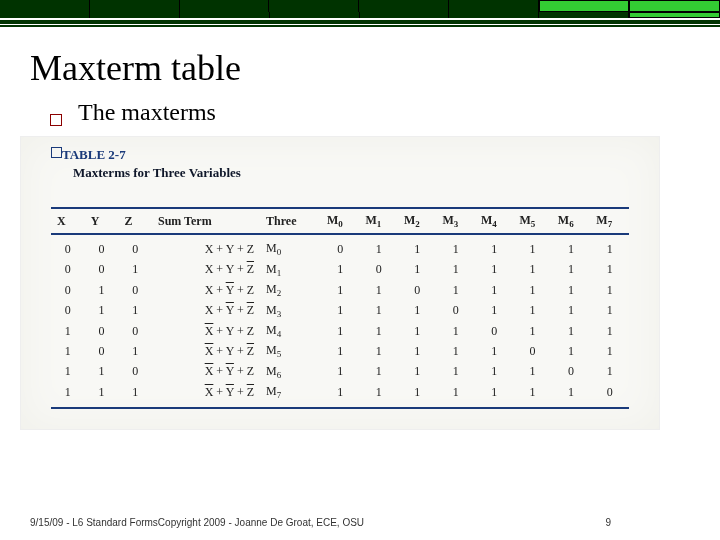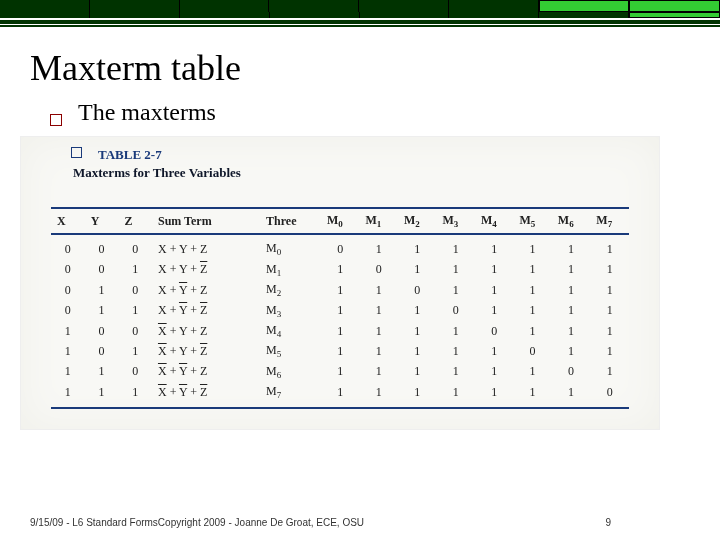--- a/index.html
+++ b/index.html
@@ -65,25 +65,24 @@
     font-family: "Times New Roman", Times, serif;
     color: #222;
     border: 1px solid #eee;
     box-shadow: inset 0 0 40px #f0f0ea;
     width: 640px;
     box-sizing: border-box;
   }
   .tbl-caption-row {
     display: flex;
     align-items: flex-start;
-    gap: 16px;
+    gap: 0;
     font-size: 13px;
     font-weight: bold;
     color: #1a3a7a;
-    margin-left: 20px;
   }
   .tbl-caption-row .sq2 {
     width: 9px; height: 9px; border: 1px solid #1a3a7a;
   }
   .tbl-sub {
     font-size: 13px;
     font-weight: bold;
     color: #0f172a;
     margin: 2px 0 26px 22px;
   }
@@ -108,21 +107,21 @@
   }
   table.maxterm tbody tr:last-child td {
     border-bottom: 2px solid #1a3a7a;
     padding-bottom: 6px;
   }
   table.maxterm tbody tr:first-child td {
     padding-top: 6px;
   }
   .mcol { text-align: center; width: 30px; }
   .xcol { text-align: center; width: 26px; }
-  .sumcol { width: 110px; }
+  .sumcol { width: 110px; text-align: right; }
   .symcol { width: 55px; }
   .ov {
     text-decoration: overline;
     text-decoration-thickness: 1px;
   }
   sub { font-size: 0.75em; }
   .footer {
     position: absolute;
     bottom: 12px;
     left: 0;

